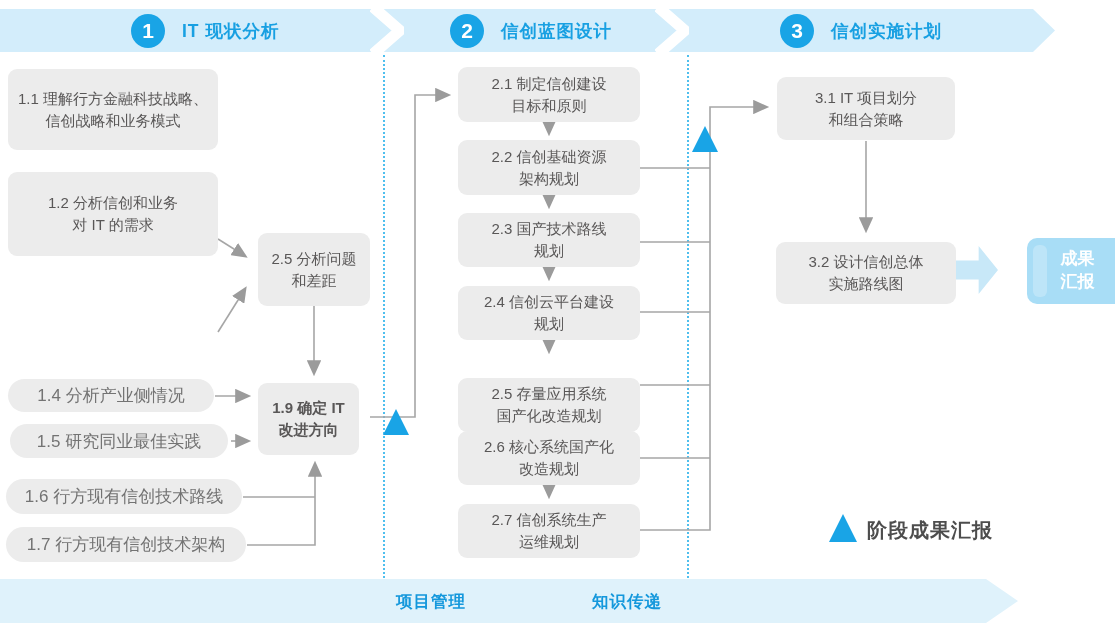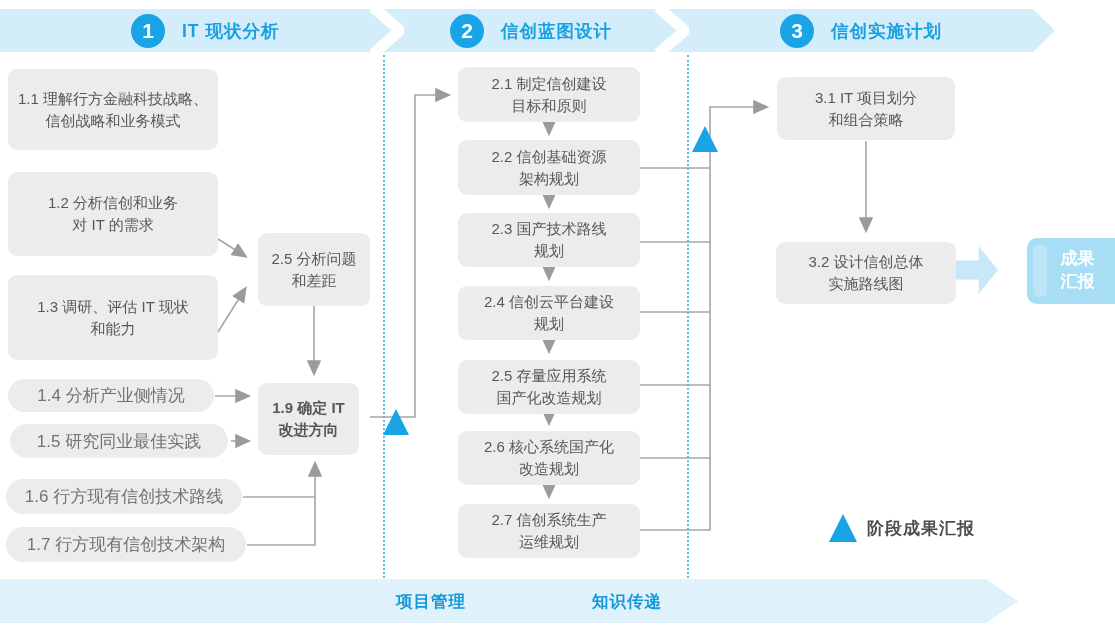--- a/index.html
+++ b/index.html
@@ -35,21 +35,21 @@
           display:flex;flex-direction:column;align-items:center;justify-content:center;margin-left:30px;}
   .result .stripe{position:absolute;left:6px;top:7px;width:14px;height:52px;background:#BDE5F8;border-radius:6px;}
   .fatarrow{position:absolute;left:955px;top:246px;width:43px;height:48px;background:#C8E8F8;
             clip-path:polygon(0 30%, 55% 30%, 55% 0, 100% 50%, 55% 100%, 55% 70%, 0 70%);}
 
   
   .footer{position:absolute;left:0;top:579px;width:1018px;height:44px;background:#DFF2FB;
           clip-path:polygon(0 0, calc(100% - 32px) 0, 100% 50%, calc(100% - 32px) 100%, 0 100%);}
   .flabel{position:absolute;top:591px;color:#1498DC;font-weight:bold;font-size:16.5px;letter-spacing:1px;}
 
-  .legendlab{position:absolute;left:867px;top:517px;color:#4D4D4D;font-weight:bold;font-size:17px;letter-spacing:1px;}
+  .legendlab{position:absolute;left:867px;top:517px;color:#4D4D4D;font-weight:bold;font-size:20px;letter-spacing:1px;}
   svg.lines{position:absolute;left:0;top:0;pointer-events:none;}
   .z2{z-index:2;} 
 </style>
 </head>
 <body>
 
 <div id="stage">
 
   <div class="band"></div>
   <svg class="chev" style="left:370px;" width="34" height="43" viewBox="0 0 34 43">
@@ -107,24 +107,20 @@
   </svg>
 
   <div class="box z2" style="left:8px;top:69px;width:210px;height:81px;">
     <span>1.1 理解行方金融科技战略、</span>
       <span>信创战略和业务模式</span>
   </div>
   <div class="box z2" style="left:8px;top:172px;width:210px;height:84px;">
     <span>1.2 分析信创和业务</span>
       <span>对 IT 的需求</span>
   </div>
-  <div class="box z2" style="left:8px;top:275px;width:210px;height:85px;">
-    <span>1.3 调研、评估 IT 现状</span>
-      <span>和能力</span>
-  </div>
   <div class="pill z2" style="left:8px;top:379px;width:206px;height:33px;">1.4 分析产业侧情况</div>
   <div class="pill z2" style="left:10px;top:424px;width:218px;height:34px;">1.5 研究同业最佳实践</div>
   <div class="pill z2" style="left:6px;top:479px;width:236px;height:35px;">1.6 行方现有信创技术路线</div>
   <div class="pill z2" style="left:6px;top:527px;width:240px;height:35px;">1.7 行方现有信创技术架构</div>
   <div class="box z2" style="left:258px;top:233px;width:112px;height:73px;">
     <span>2.5 分析问题</span>
       <span>和差距</span>
   </div>
   <div class="box z2" style="left:258px;top:383px;width:101px;height:72px;font-weight:bold;">
     <span>1.9 确定 IT</span>
@@ -140,21 +136,21 @@
       <span>架构规划</span>
   </div>
   <div class="box z2" style="left:458px;top:213px;width:182px;height:54px;">
     <span>2.3 国产技术路线</span>
       <span>规划</span>
   </div>
   <div class="box z2" style="left:458px;top:286px;width:182px;height:54px;">
     <span>2.4 信创云平台建设</span>
       <span>规划</span>
   </div>
-  <div class="box z2" style="left:458px;top:360px;width:182px;height:54px;">
+  <div class="box z2" style="left:458px;top:378px;width:182px;height:54px;">
     <span>2.5 存量应用系统</span>
       <span>国产化改造规划</span>
   </div>
   <div class="box z2" style="left:458px;top:431px;width:182px;height:54px;">
     <span>2.6 核心系统国产化</span>
       <span>改造规划</span>
   </div>
   <div class="box z2" style="left:458px;top:504px;width:182px;height:54px;">
     <span>2.7 信创系统生产</span>
       <span>运维规划</span>

